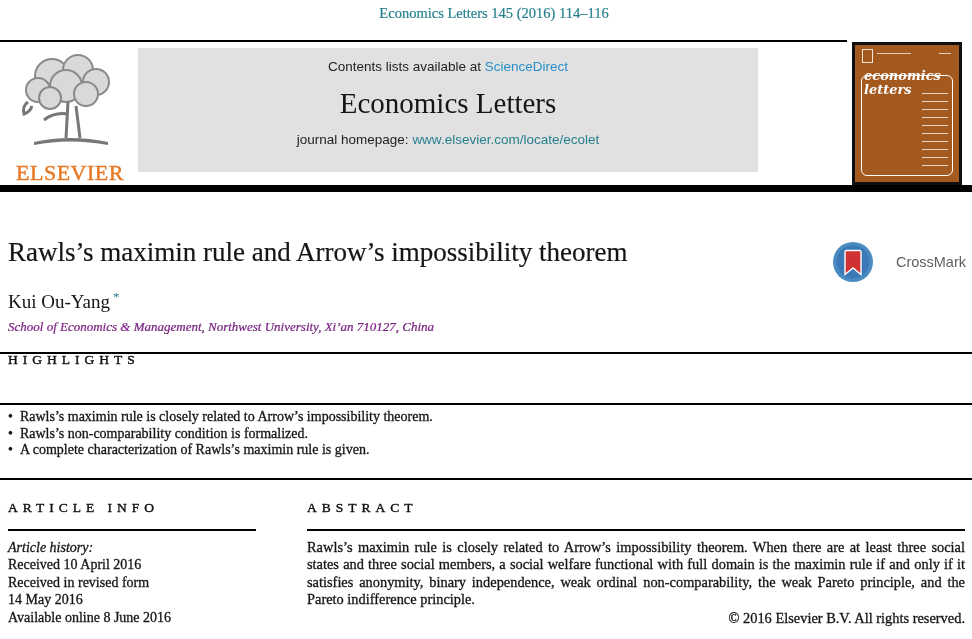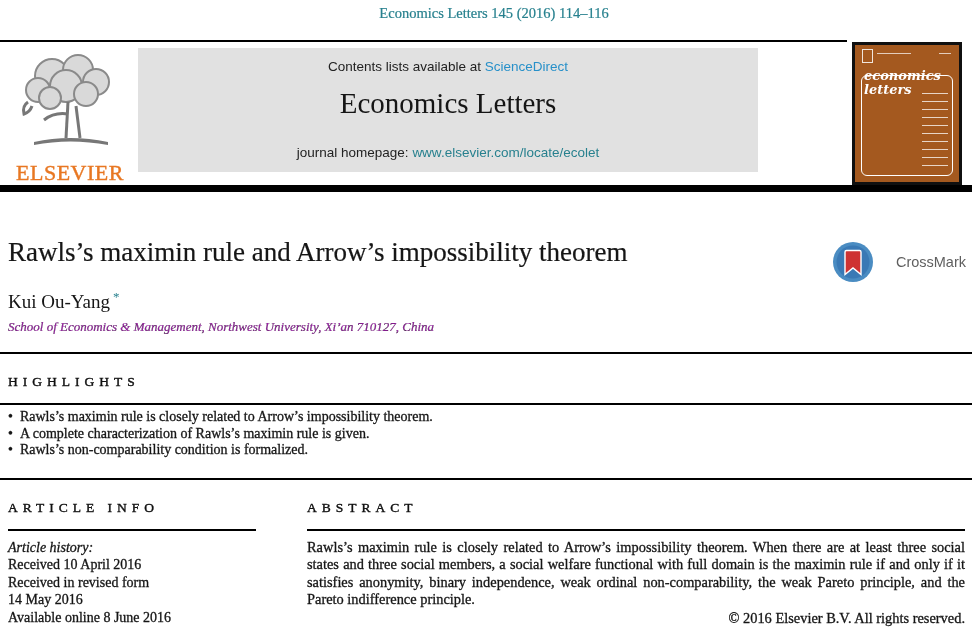--- a/index.html
+++ b/index.html
@@ -19,21 +19,21 @@
   
   .logo-block{position:absolute;left:8px;top:50px;width:124px;text-align:center;}
   .logo-word{font-size:22px;color:#E87722;letter-spacing:0.5px;margin-top:2px;
              -webkit-text-stroke:0.4px #E87722;}
   .masthead-box{position:absolute;left:138px;top:48px;width:620px;height:124px;background:#E1E1E1;}
   .contents-line{margin-top:11px;text-align:center;font-family:"Liberation Sans",sans-serif;
                  font-size:13.5px;color:#222;}
   .link-blue{color:#2790C9;cursor:pointer;}
   .link-teal{color:#27808E;cursor:pointer;}
   .journal-name{margin-top:13px;text-align:center;font-size:29px;color:#151515;}
-  .homepage-line{margin-top:25px;text-align:center;font-family:"Liberation Sans",sans-serif;
+  .homepage-line{margin-top:12px;text-align:center;font-family:"Liberation Sans",sans-serif;
                  font-size:13.5px;color:#222;}
 
   
   .cover{position:absolute;left:852px;top:42px;width:104px;height:137px;
          background:#A4591F;border:3px solid #101010;}
   .cover-frame{position:absolute;left:6px;right:6px;top:30px;bottom:6px;
                border:1.5px solid #fff;border-radius:6px;}
   .cover-emblem{position:absolute;top:4px;left:7px;width:9px;height:12px;border:1px solid rgba(255,255,255,.85);}
   .cover-topline{position:absolute;top:8px;left:22px;width:34px;height:1px;background:rgba(255,255,255,.7);}
   .cover-topline2{position:absolute;top:8px;right:8px;width:12px;height:1px;background:rgba(255,255,255,.7);}
@@ -49,21 +49,21 @@
          -webkit-text-stroke:0.2px #161616;}
   .crossmark{position:absolute;right:6px;top:240px;display:flex;align-items:center;gap:21px;}
   .crossmark-label{font-family:"Liberation Sans",sans-serif;font-size:14.5px;color:#5f5f5f;}
   .author{position:absolute;left:8px;top:289px;font-size:19px;color:#161616;}
   .author sup{font-size:13px;color:#27808E;margin-left:3px;}
   .affiliation{position:absolute;left:8px;top:319px;font-size:13px;font-style:italic;
                color:#a21caf;-webkit-text-stroke:0.2px #222;}
 
   .section-heading{position:absolute;font-size:13.5px;letter-spacing:5px;color:#111;
                    -webkit-text-stroke:0.4px #111;}
-  .h-highlights{left:8px;top:374px;text-align:right;}
+  .h-highlights{left:8px;top:352px;text-align:right;}
 
   .highlights-list{position:absolute;left:8px;top:409px;width:950px;margin:0;padding:0;list-style:none;
                    font-size:14px;line-height:16.5px;color:#161616;-webkit-text-stroke:0.3px #161616;}
   .highlights-list li::before{content:"\2022";margin-right:7px;}
 
   
   .col{position:absolute;top:500px;}
   .col-left{left:8px;width:250px;}
   .col-right{left:307px;width:658px;}
   .col .heading{font-size:13.5px;letter-spacing:5px;color:#111;-webkit-text-stroke:0.4px #111;}
@@ -142,22 +142,22 @@
     <span>Kui Ou-Yang</span><sup>*</sup>
   </div>
   <div class="affiliation">School of Economics &amp; Management, Northwest University, Xi’an 710127, China</div>
 
   <div class="rule r1"></div>
   <div class="section-heading h-highlights">HIGHLIGHTS</div>
   <div class="rule r2"></div>
 
   <ul class="highlights-list">
     <li>Rawls’s maximin rule is closely related to Arrow’s impossibility theorem.</li>
+    <li>Rawls’s non-comparability condition is formalized.</li>
     <li>A complete characterization of Rawls’s maximin rule is given.</li>
-    <li>Rawls’s non-comparability condition is formalized.</li>
   </ul>
 
   <div class="rule r3"></div>
 
   <div class="col col-left">
     <div class="heading">ARTICLE INFO</div>
     <div class="head-rule"></div>
     <div class="history">
       <div class="hist-label">Article history:</div>
       <div>Received 10 April 2016</div>

